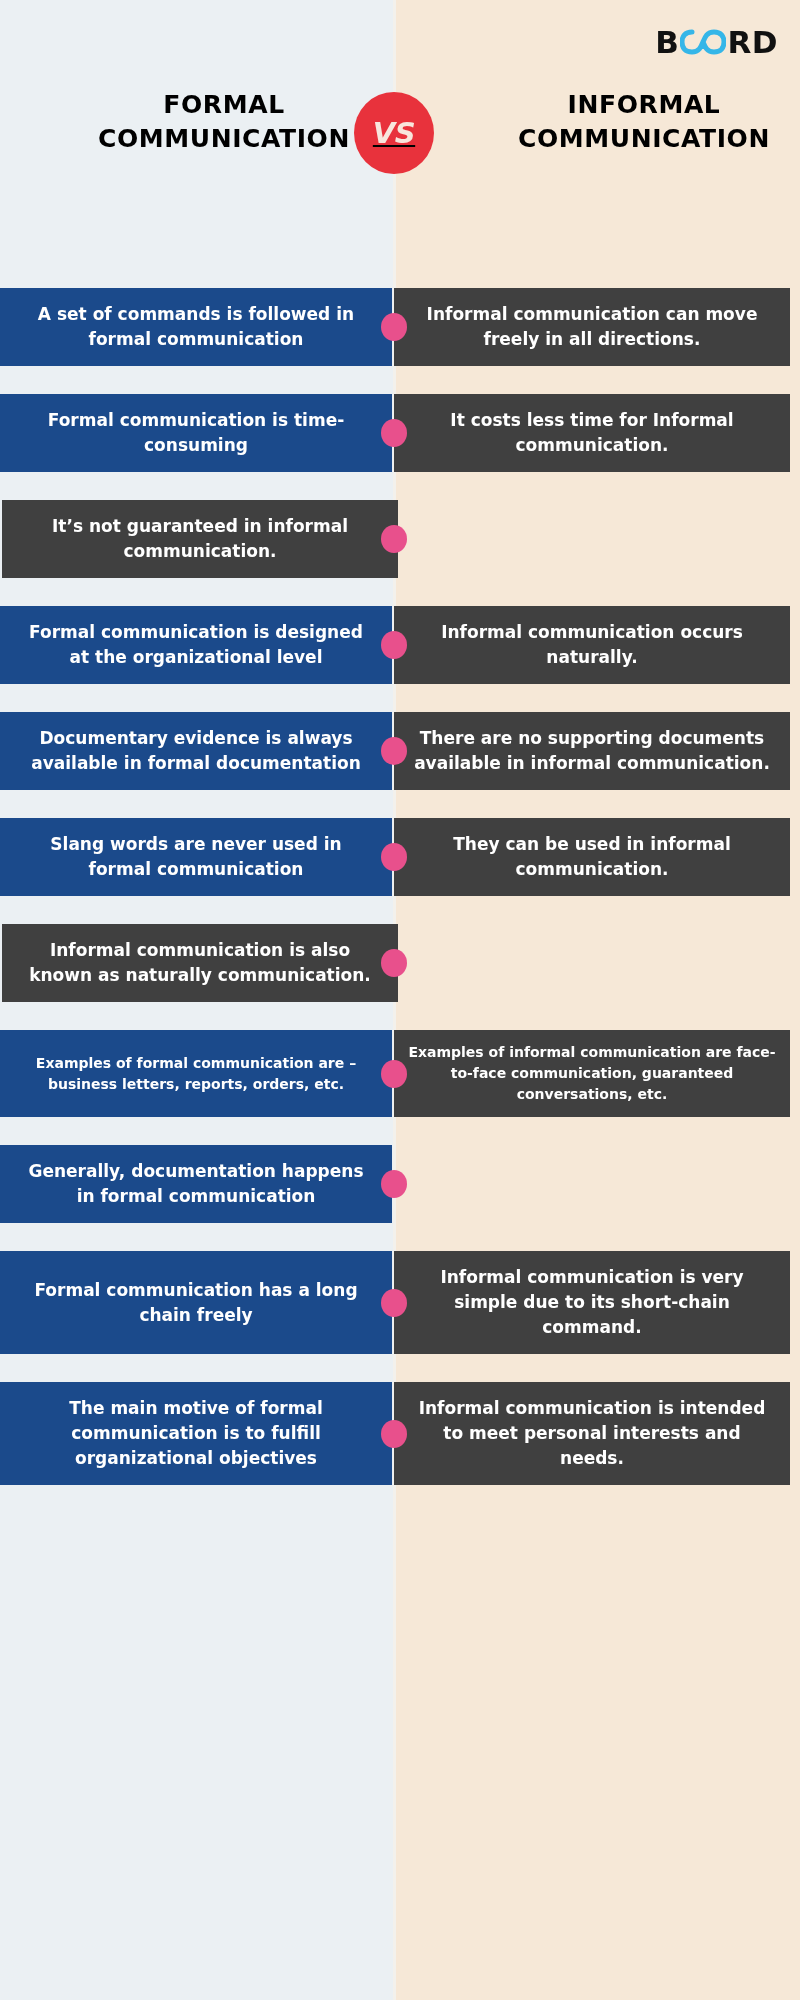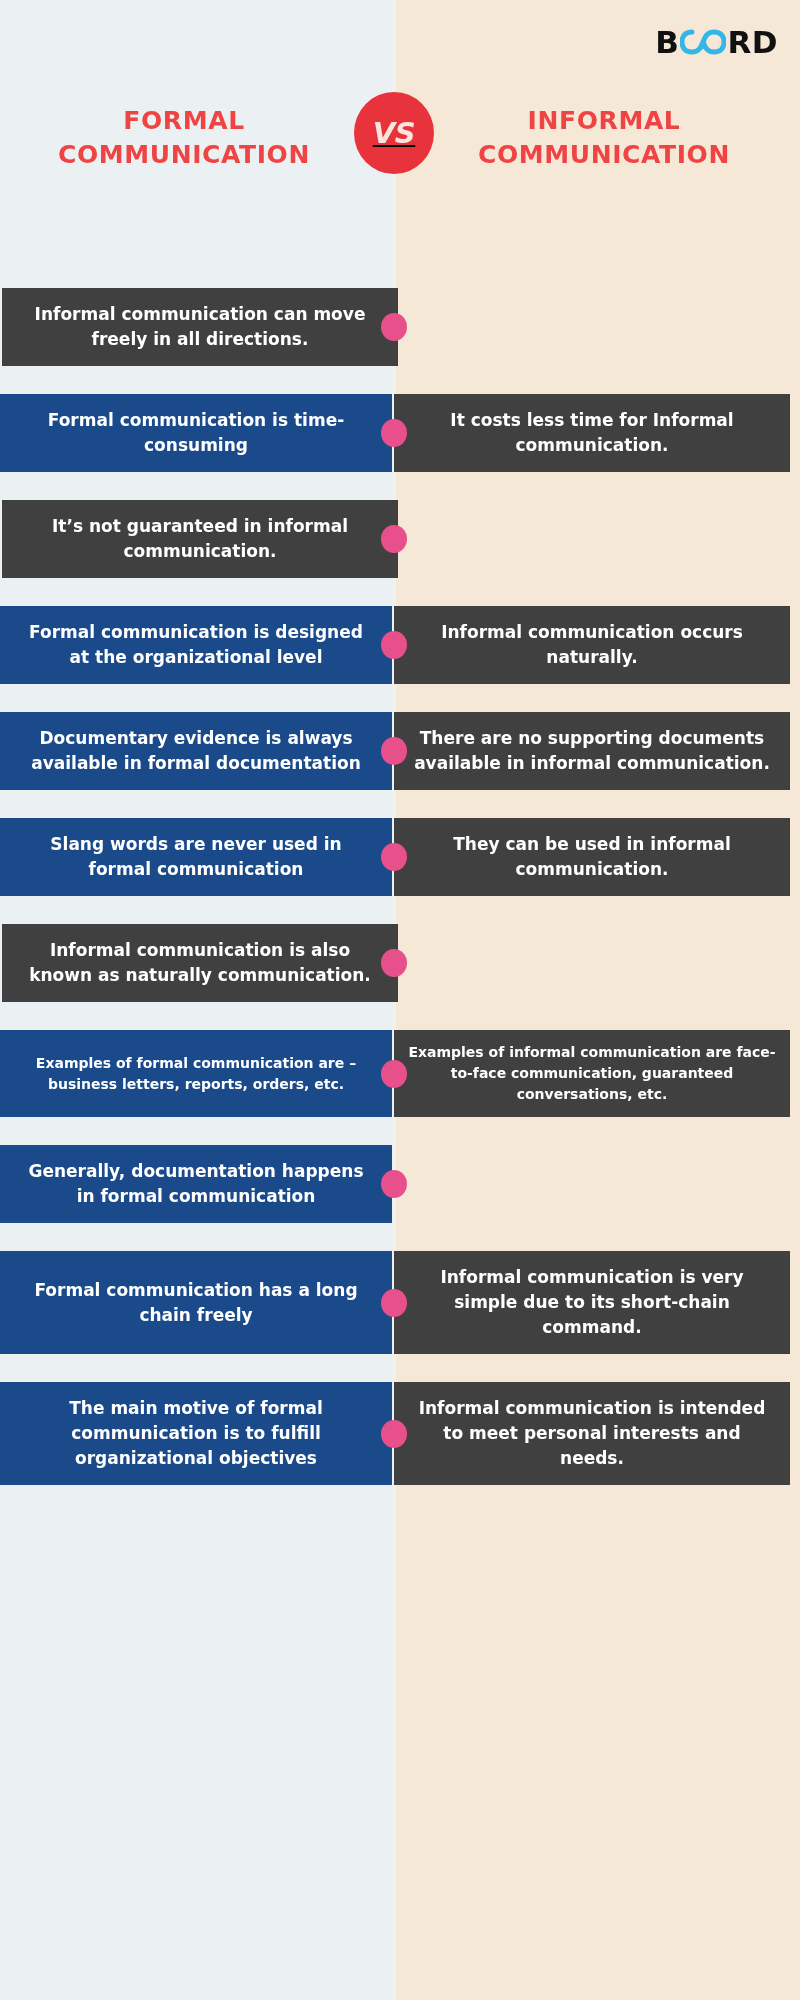--- a/index.html
+++ b/index.html
@@ -70,28 +70,29 @@
   .headers {
     position: absolute;
     top: 88px;
     left: 0;
     width: 800px;
     height: 100px;
     z-index: 4;
   }
   .col-title {
     position: absolute;
-    top: 16px;
+    top: 0;
     text-align: center;
     font-family: "DejaVu Sans", sans-serif;
     font-weight: 700;
     font-size: 25px;
     line-height: 34px;
     letter-spacing: 0.6px;
-    color: #ef4444;
+    color: #000000;
+    margin-left: 40px;
   }
   .col-title.left  { left: 0;   width: 368px; }
   .col-title.right { left: 420px; width: 368px; }
 
   
   .vs-badge {
     position: absolute;
     left: 354px;
     top: 92px;
     width: 80px;
@@ -208,20 +209,21 @@
     <div class="col-title right">INFORMAL COMMUNICATION</div>
   </div>
 
   <div class="vs-badge">
     <span>VS</span>
   </div>
 
   <div class="rows" id="rows-container">
       <div class="row">
         <div class="row-inner">
+          <div class="cell left">A set of commands is followed in formal communication</div>
           <div class="cell right">Informal communication can move freely in all directions.</div>
         </div>
         <div class="connector-dot"></div>
       </div>
       <div class="row">
         <div class="row-inner">
           <div class="cell left">Formal communication is time-consuming</div>
           <div class="cell right">It costs less time for Informal communication.</div>
         </div>
         <div class="connector-dot"></div>

